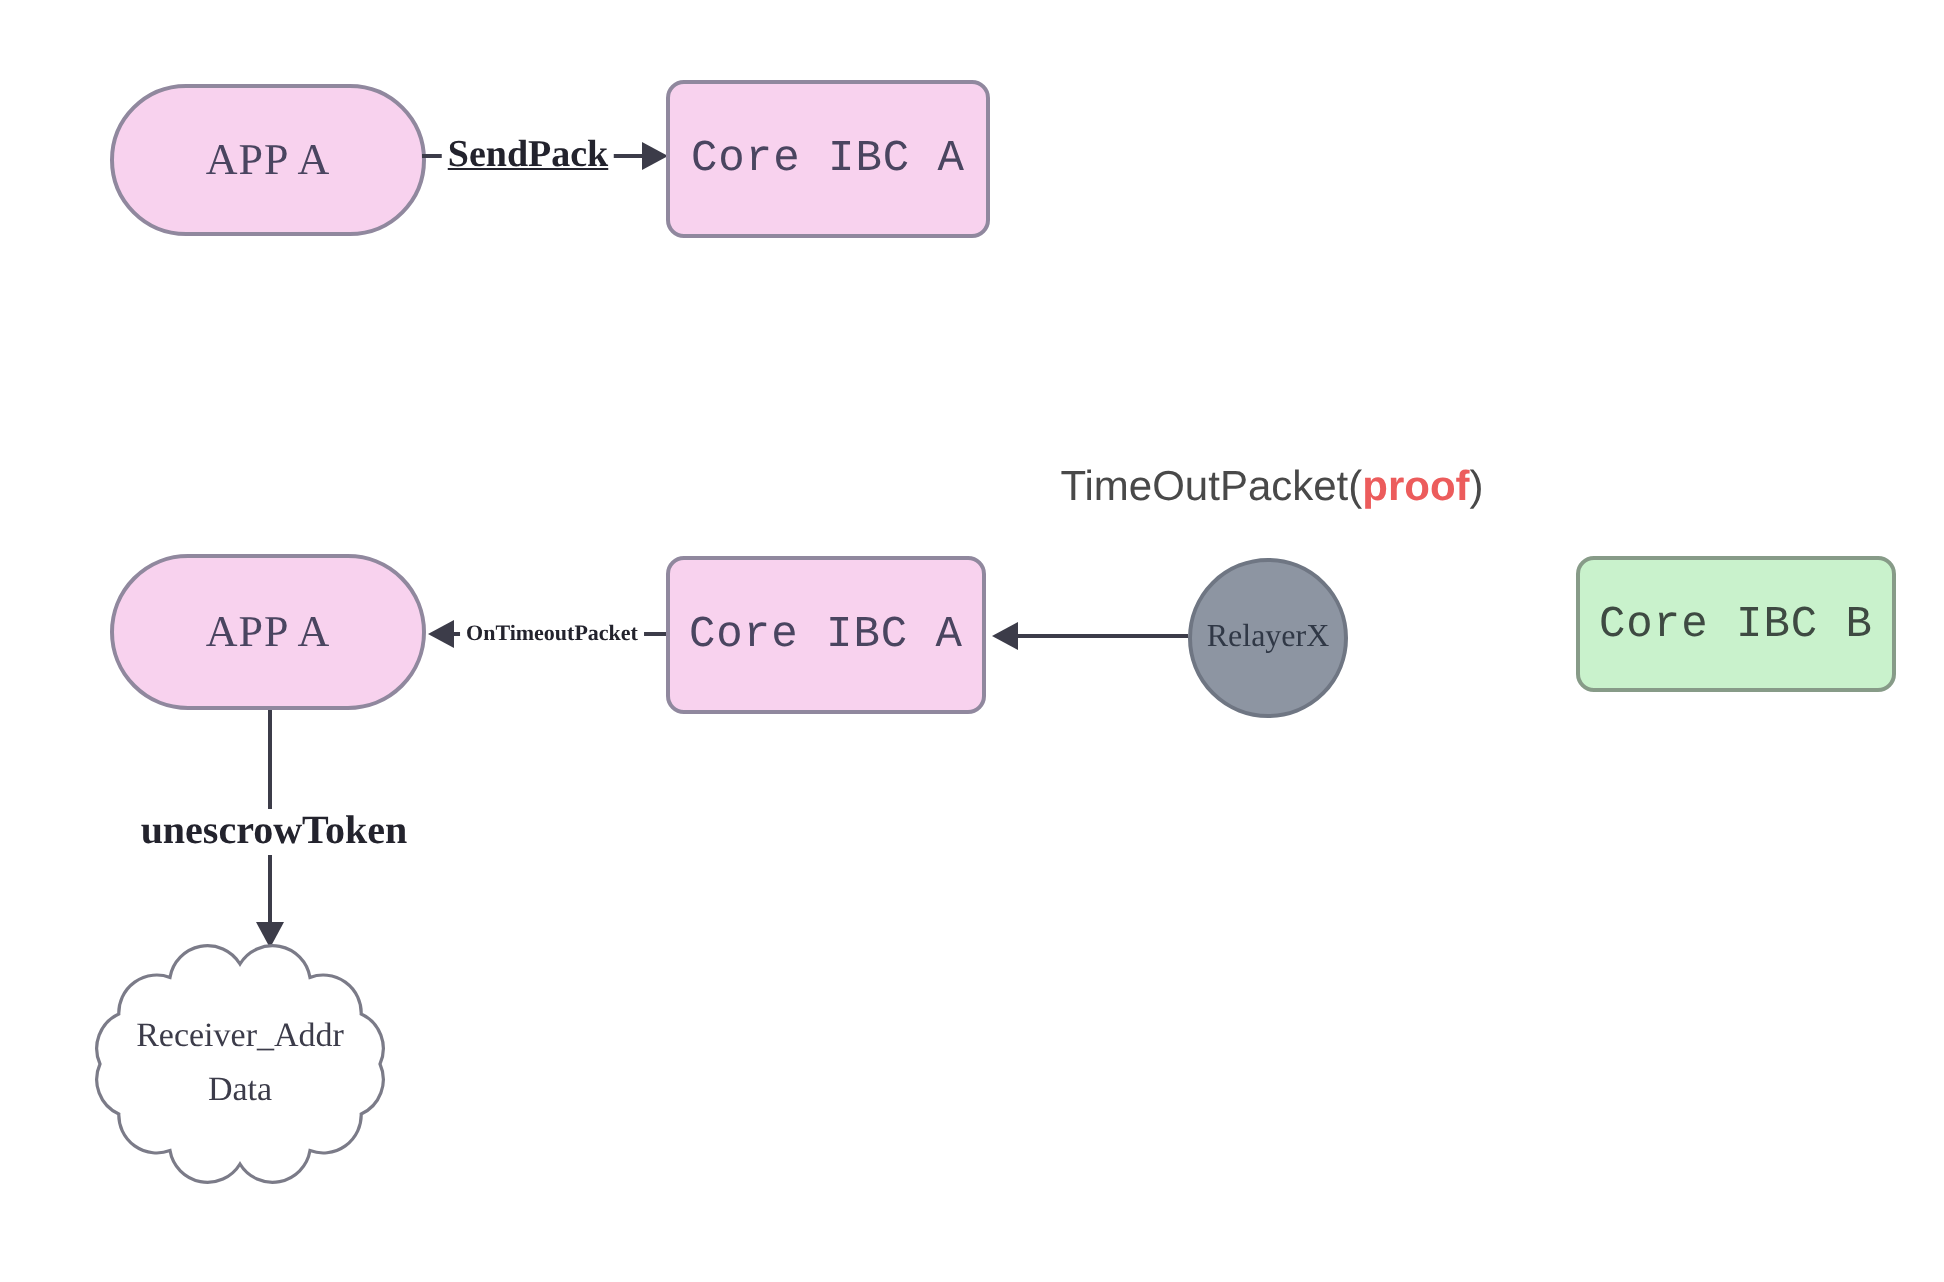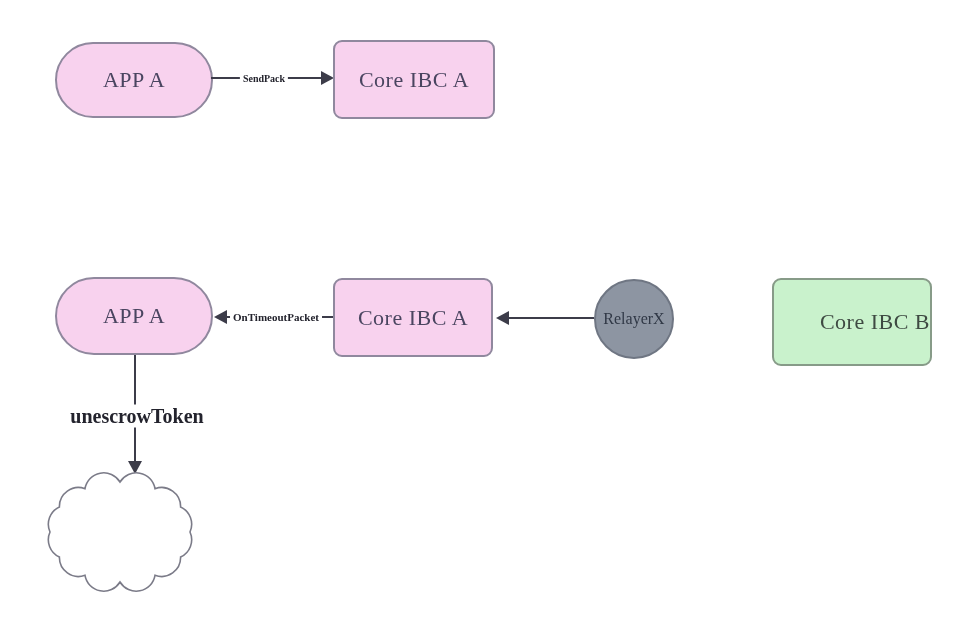--- a/index.html
+++ b/index.html
@@ -17,35 +17,35 @@
     font-family:"Liberation Serif", serif;overflow:hidden;border-radius:12px;
   }
   .node{
     position:absolute;display:flex;align-items:center;justify-content:center;
     box-sizing:border-box;text-align:center;
   }
   .pink{background:var(--pink-fill);border:2px solid var(--pink-border);color:var(--pink-text);}
   .green{background:var(--green-fill);border:2px solid var(--green-border);color:var(--green-text);}
   .circle{background:var(--gray-fill);border:2px solid var(--gray-border);color:var(--gray-text);border-radius:50%;align-items:center;}
   .stadium{border-radius:40px;}
-  .rrect{border-radius:9px;}
+  .rrect{border-radius:9px;font-family:Liberation Mono, monospace;}
   .node-label{font-size:22px;letter-spacing:.5px;}
   .circle .node-label{font-size:16px;letter-spacing:0;}
   .h-line{position:absolute;height:2px;background:var(--line);}
   .v-line{position:absolute;width:2px;background:var(--line);}
   .ah{position:absolute;width:0;height:0;}
   .ah.right{border-top:7px solid transparent;border-bottom:7px solid transparent;border-left:13px solid var(--line);}
   .ah.left{border-top:7px solid transparent;border-bottom:7px solid transparent;border-right:13px solid var(--line);}
   .ah.down{border-left:7px solid transparent;border-right:7px solid transparent;border-top:13px solid var(--line);}
   .edge-label{
     position:absolute;transform:translate(-50%,-50%);
     background:var(--background);padding:0 3px;white-space:nowrap;
     font-weight:bold;color:var(--label);
   }
-  .edge-label.md{font-size:10px;}
+  .edge-label.md{font-size:19px;text-decoration:underline;}
   .edge-label.sm{font-size:11px;font-family:Liberation Serif, serif;}
   .edge-label.lg{font-size:20px;}
   .annotation{
     position:absolute;transform:translateX(-50%);white-space:nowrap;
     font-family:"Liberation Sans", sans-serif;font-size:21px;color:var(--annotation);
   }
   .annotation .hl{color:var(--highlight);font-weight:bold;}
   .cloud-wrap{position:absolute;}
   .cloud-wrap svg{display:block;}
   .cloud-text{
@@ -63,41 +63,44 @@
   </div>
 
   <div class="h-line" style="left:211px;top:77px;width:112px;"></div>
   <div class="ah right" style="left:321px;top:71px;"></div>
   <div class="edge-label md" style="left:264px;top:78px;">SendPack</div>
 
   <div class="node pink rrect" style="left:333px;top:40px;width:162px;height:79px;">
     <span class="node-label">Core IBC A</span>
   </div>
 
+  <div class="annotation" style="left:636px;top:232px;">
+    <span>TimeOutPacket(</span><span class="hl">proof</span><span>)</span>
+  </div>
 
   <div class="node pink stadium" style="left:55px;top:277px;width:158px;height:78px;">
     <span class="node-label">APP A</span>
   </div>
 
   <div class="ah left" style="left:214px;top:310px;"></div>
   <div class="h-line" style="left:226px;top:316px;width:107px;"></div>
   <div class="edge-label sm" style="left:276px;top:317px;">OnTimeoutPacket</div>
 
   <div class="node pink rrect" style="left:333px;top:278px;width:160px;height:79px;">
     <span class="node-label">Core IBC A</span>
   </div>
 
   <div class="ah left" style="left:496px;top:311px;"></div>
   <div class="h-line" style="left:508px;top:317px;width:86px;"></div>
 
   <div class="node circle" style="left:594px;top:279px;width:80px;height:80px;">
     <span class="node-label">RelayerX</span>
   </div>
 
-  <div class="node green rrect" style="left:772px;top:278px;width:160px;height:88px;justify-content:flex-end;">
+  <div class="node green rrect" style="left:788px;top:278px;width:160px;height:68px;">
     <span class="node-label">Core IBC B</span>
   </div>
 
   <div class="v-line" style="left:134px;top:355px;height:108px;"></div>
   <div class="ah down" style="left:128px;top:461px;"></div>
   <div class="edge-label lg" style="left:137px;top:416px;">unescrowToken</div>
 
   <div class="cloud-wrap" style="left:36px;top:468px;width:168px;height:128px;">
     <svg width="168" height="128" viewBox="0 0 168 128">
       <path d="M 154 64
@@ -108,16 +111,18 @@
                A 19 19 0 0 1 23.4 89
                A 19 19 0 0 1 14 64
                A 19 19 0 0 1 23.4 39
                A 19 19 0 0 1 49 20.7
                A 19 19 0 0 1 84 14
                A 19 19 0 0 1 119 20.7
                A 19 19 0 0 1 144.6 39
                A 19 19 0 0 1 154 64 Z" fill="#ffffff" stroke="var(--cloud-border)" stroke-width="1.6"></path>
     </svg>
     <div class="cloud-text">
+      <div>Receiver_Addr</div>
+      <div>Data</div>
     </div>
   </div>
 
 </div>
 
 </body></html>

